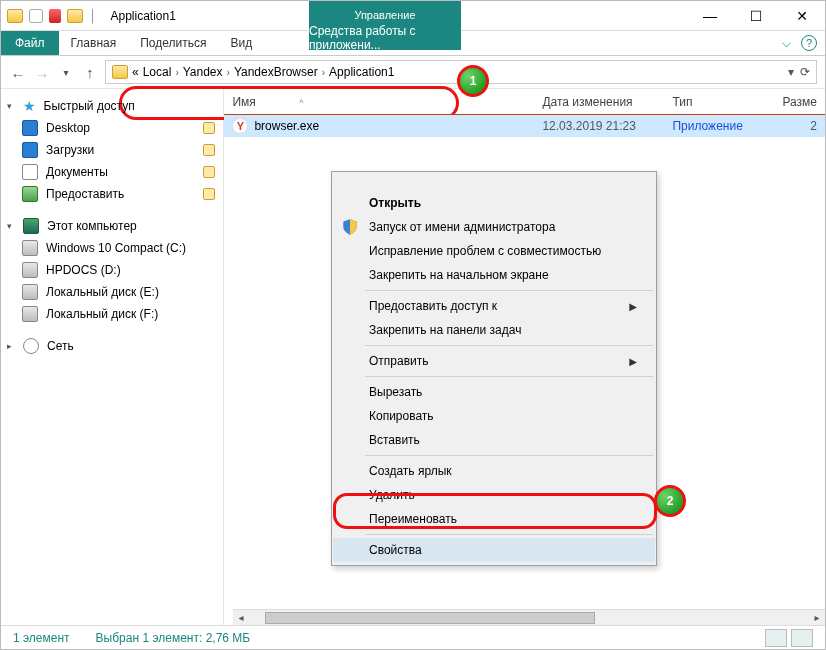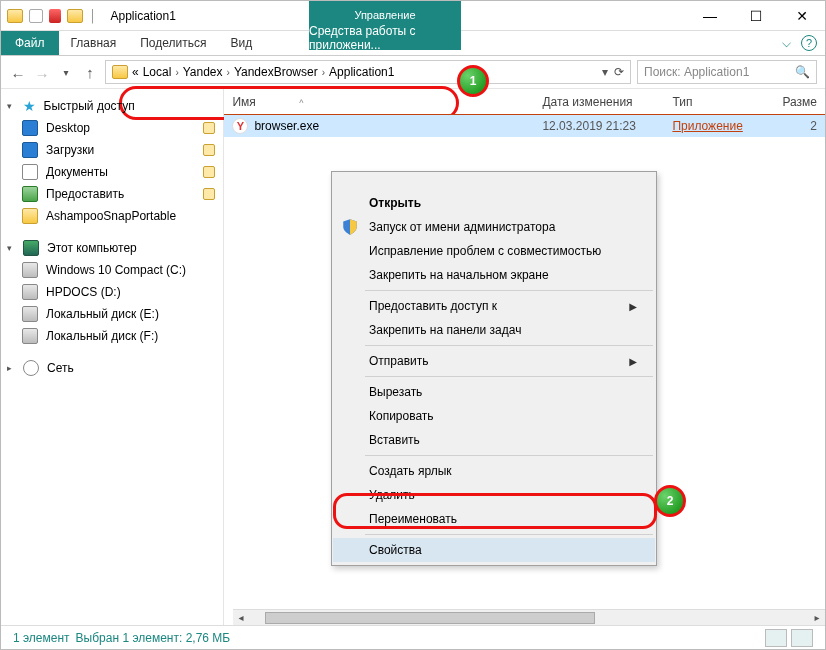--- a/index.html
+++ b/index.html
@@ -58,21 +58,21 @@
 .ctxitem.bold { font-weight: 600; margin-top: 16px; }
 .ctxitem .arrow { margin-left: auto; font-size: 10px; color: #333; }
 .ctxitem .ico { position: absolute; left: 8px; width: 18px; height: 18px; }
 .ctxitem.hl { background: #d8e6f2; }
 .ctxsep { height: 1px; background: #d0d0d0; margin: 3px 2px 3px 32px; }
 
 
 .prop-callout { position: absolute; border: 3px solid #e11; border-radius: 14px; pointer-events: none; }
 
 
-.status { position: absolute; bottom: 0; left: 0; right: 0; height: 24px; border-top: 1px solid #ddd; display: flex; align-items: center; padding: 0 12px; font-size: 12px; color: #1b8780; gap: 6px; }
+.status { position: absolute; bottom: 0; left: 0; right: 0; height: 24px; border-top: 1px solid #ddd; display: flex; align-items: center; padding: 0 12px; font-size: 12px; color: #1b8780; gap: 26px; }
 .status .viewbtns { margin-left: auto; display: flex; gap: 4px; }
 .viewbtn { width: 22px; height: 18px; border: 1px solid #bbb; background: #e4f1f0; }
 
 
 .hscroll { position: absolute; left: 232px; right: 0; bottom: 24px; height: 16px; background: #f0f0f0; border-top: 1px solid #ddd; display: flex; align-items: center; }
 .hscroll .thumb { margin-left: 16px; width: 330px; height: 12px; background: #cdcdcd; border: 1px solid #aaa; }
 .hscroll .arr { width: 16px; height: 16px; display: flex; align-items: center; justify-content: center; font-size: 10px; color: #555; }
 
 
 .folder-ico { background: linear-gradient(#ffe9a8,#f7c843); border: 1px solid #caa030; border-radius: 2px; }
@@ -140,24 +140,20 @@
         <span class="sep">›</span>
       </span>
     <span class="crumb">
         <span>Application1</span>
       </span>
     <div class="addr-end">
       <span>▾</span>
       <span>⟳</span>
     </div>
   </div>
-  <div class="searchbox">
-    <span>Поиск: Application1</span>
-    <span style="margin-left:auto;">🔍</span>
-  </div>
 </div>
 
 <div class="callout1" style="left:118px; top:85px; width:340px; height:34px;"></div>
 <div class="badge" style="left:456px; top:64px;">
     <span>1</span>
   </div>
 
 <div class="main">
 
   <div class="nav">
@@ -178,24 +174,20 @@
       </div>
     <div class="nitem sub">
         <span class="nico doc-ico"></span>
         <span>Документы</span>
         <span class="pin-ico" style="margin-left:auto;margin-right:8px;"></span>
       </div>
     <div class="nitem sub">
         <span class="nico img-ico"></span>
         <span>Предоставить</span>
         <span class="pin-ico" style="margin-left:auto;margin-right:8px;"></span>
-      </div>
-    <div class="nitem sub">
-        <span class="nico folder-ico"></span>
-        <span>AshampooSnapPortable</span>
       </div>
     <div class="nspacer"></div>
     <div class="nitem">
         <span class="exp">▾</span>
         <span class="nico pc-ico"></span>
         <span>Этот компьютер</span>
       </div>
     <div class="nitem sub">
         <span class="nico drive-ico"></span>
         <span>Windows 10 Compact (C:)</span>
@@ -226,21 +218,21 @@
       <div class="col" style="width:130px;">Дата изменения</div>
       <div class="col" style="width:110px;">Тип</div>
       <div class="col" style="flex:1;text-align:right;">Разме</div>
     </div>
     <div class="row">
       <div class="cell" style="width:310px;display:flex;align-items:center;gap:6px;">
         <span class="y-ico">Y</span>
         <span>browser.exe</span>
       </div>
       <div class="cell" style="width:130px;color:#555;">12.03.2019 21:23</div>
-      <div class="cell" style="width:110px;color:#c2410c;text-decoration:underline;">Приложение</div>
+      <div class="cell" style="width:110px;color:#1d4ed8;">Приложение</div>
       <div class="cell" style="flex:1;text-align:right;color:#555;">2</div>
     </div>
   </div>
 </div>
 
 <div class="ctxmenu">
   <div class="ctxitem bold">Открыть</div>
   <div class="ctxitem">
     <svg class="ico shield-ico" viewBox="0 0 16 16">
         <path d="M8 1 L14 3 V8 C14 12 8 15 8 15 C8 15 2 12 2 8 V3 Z" fill="#3b82d4"></path>

